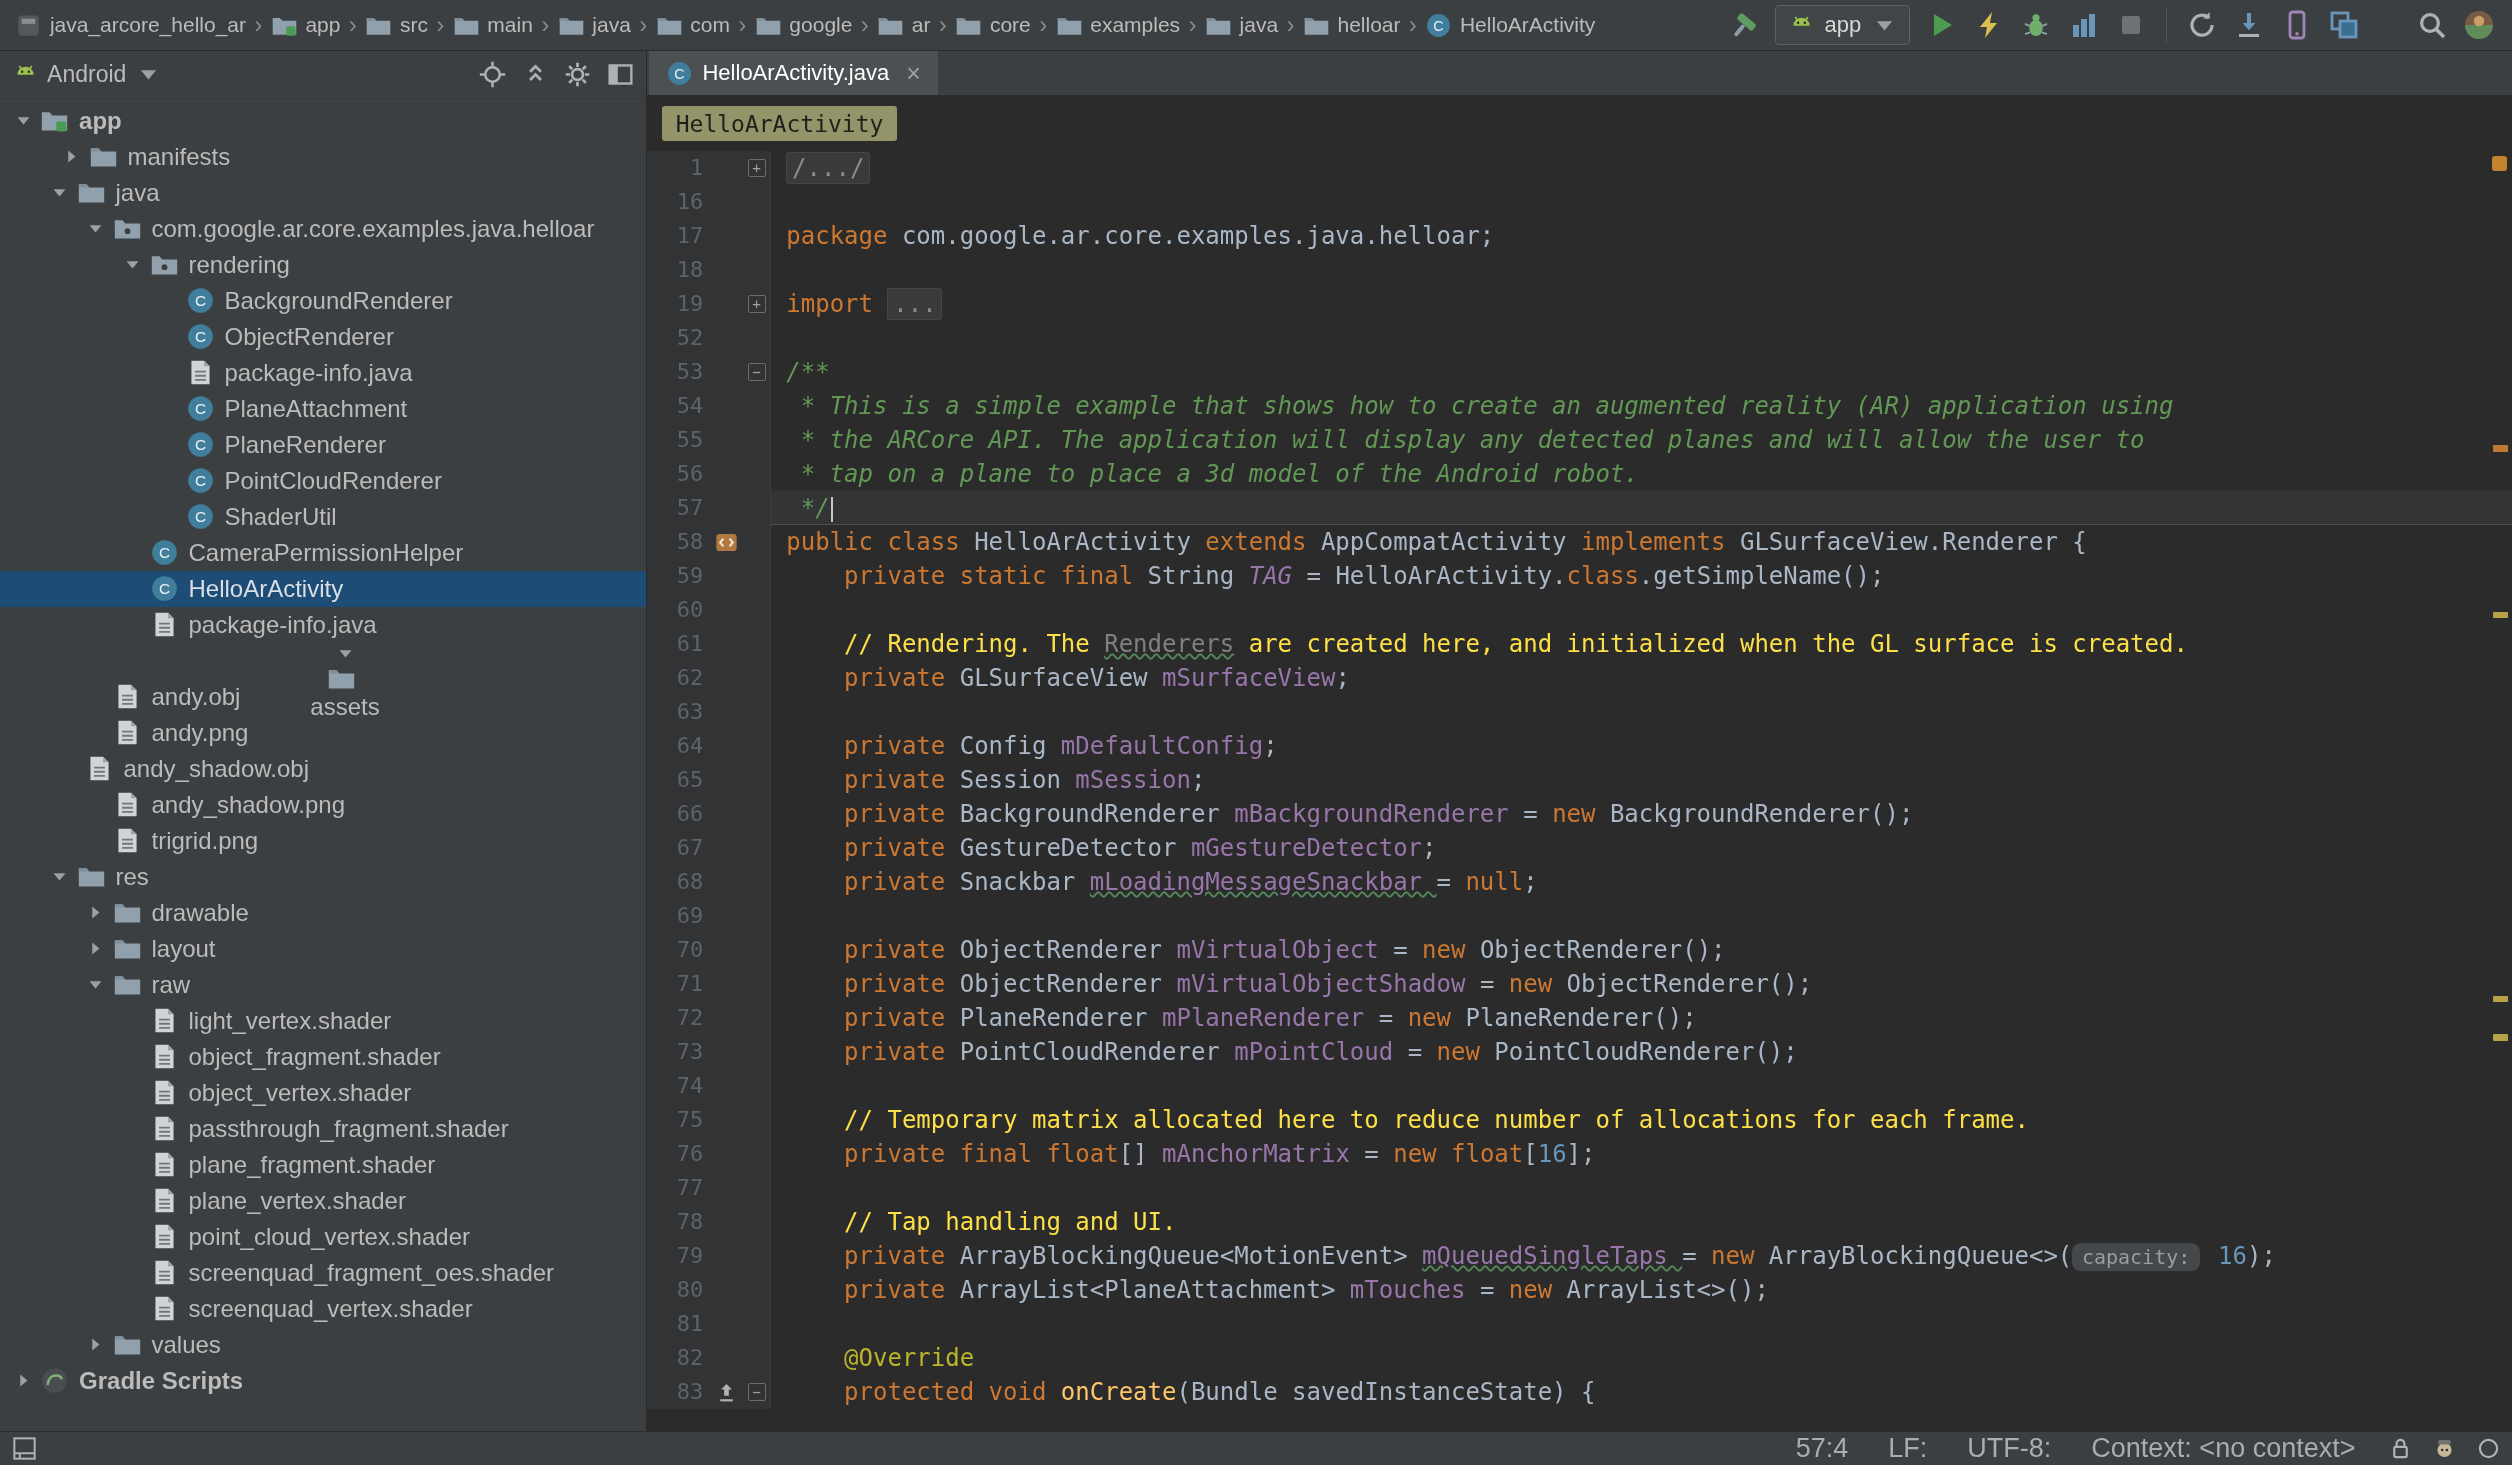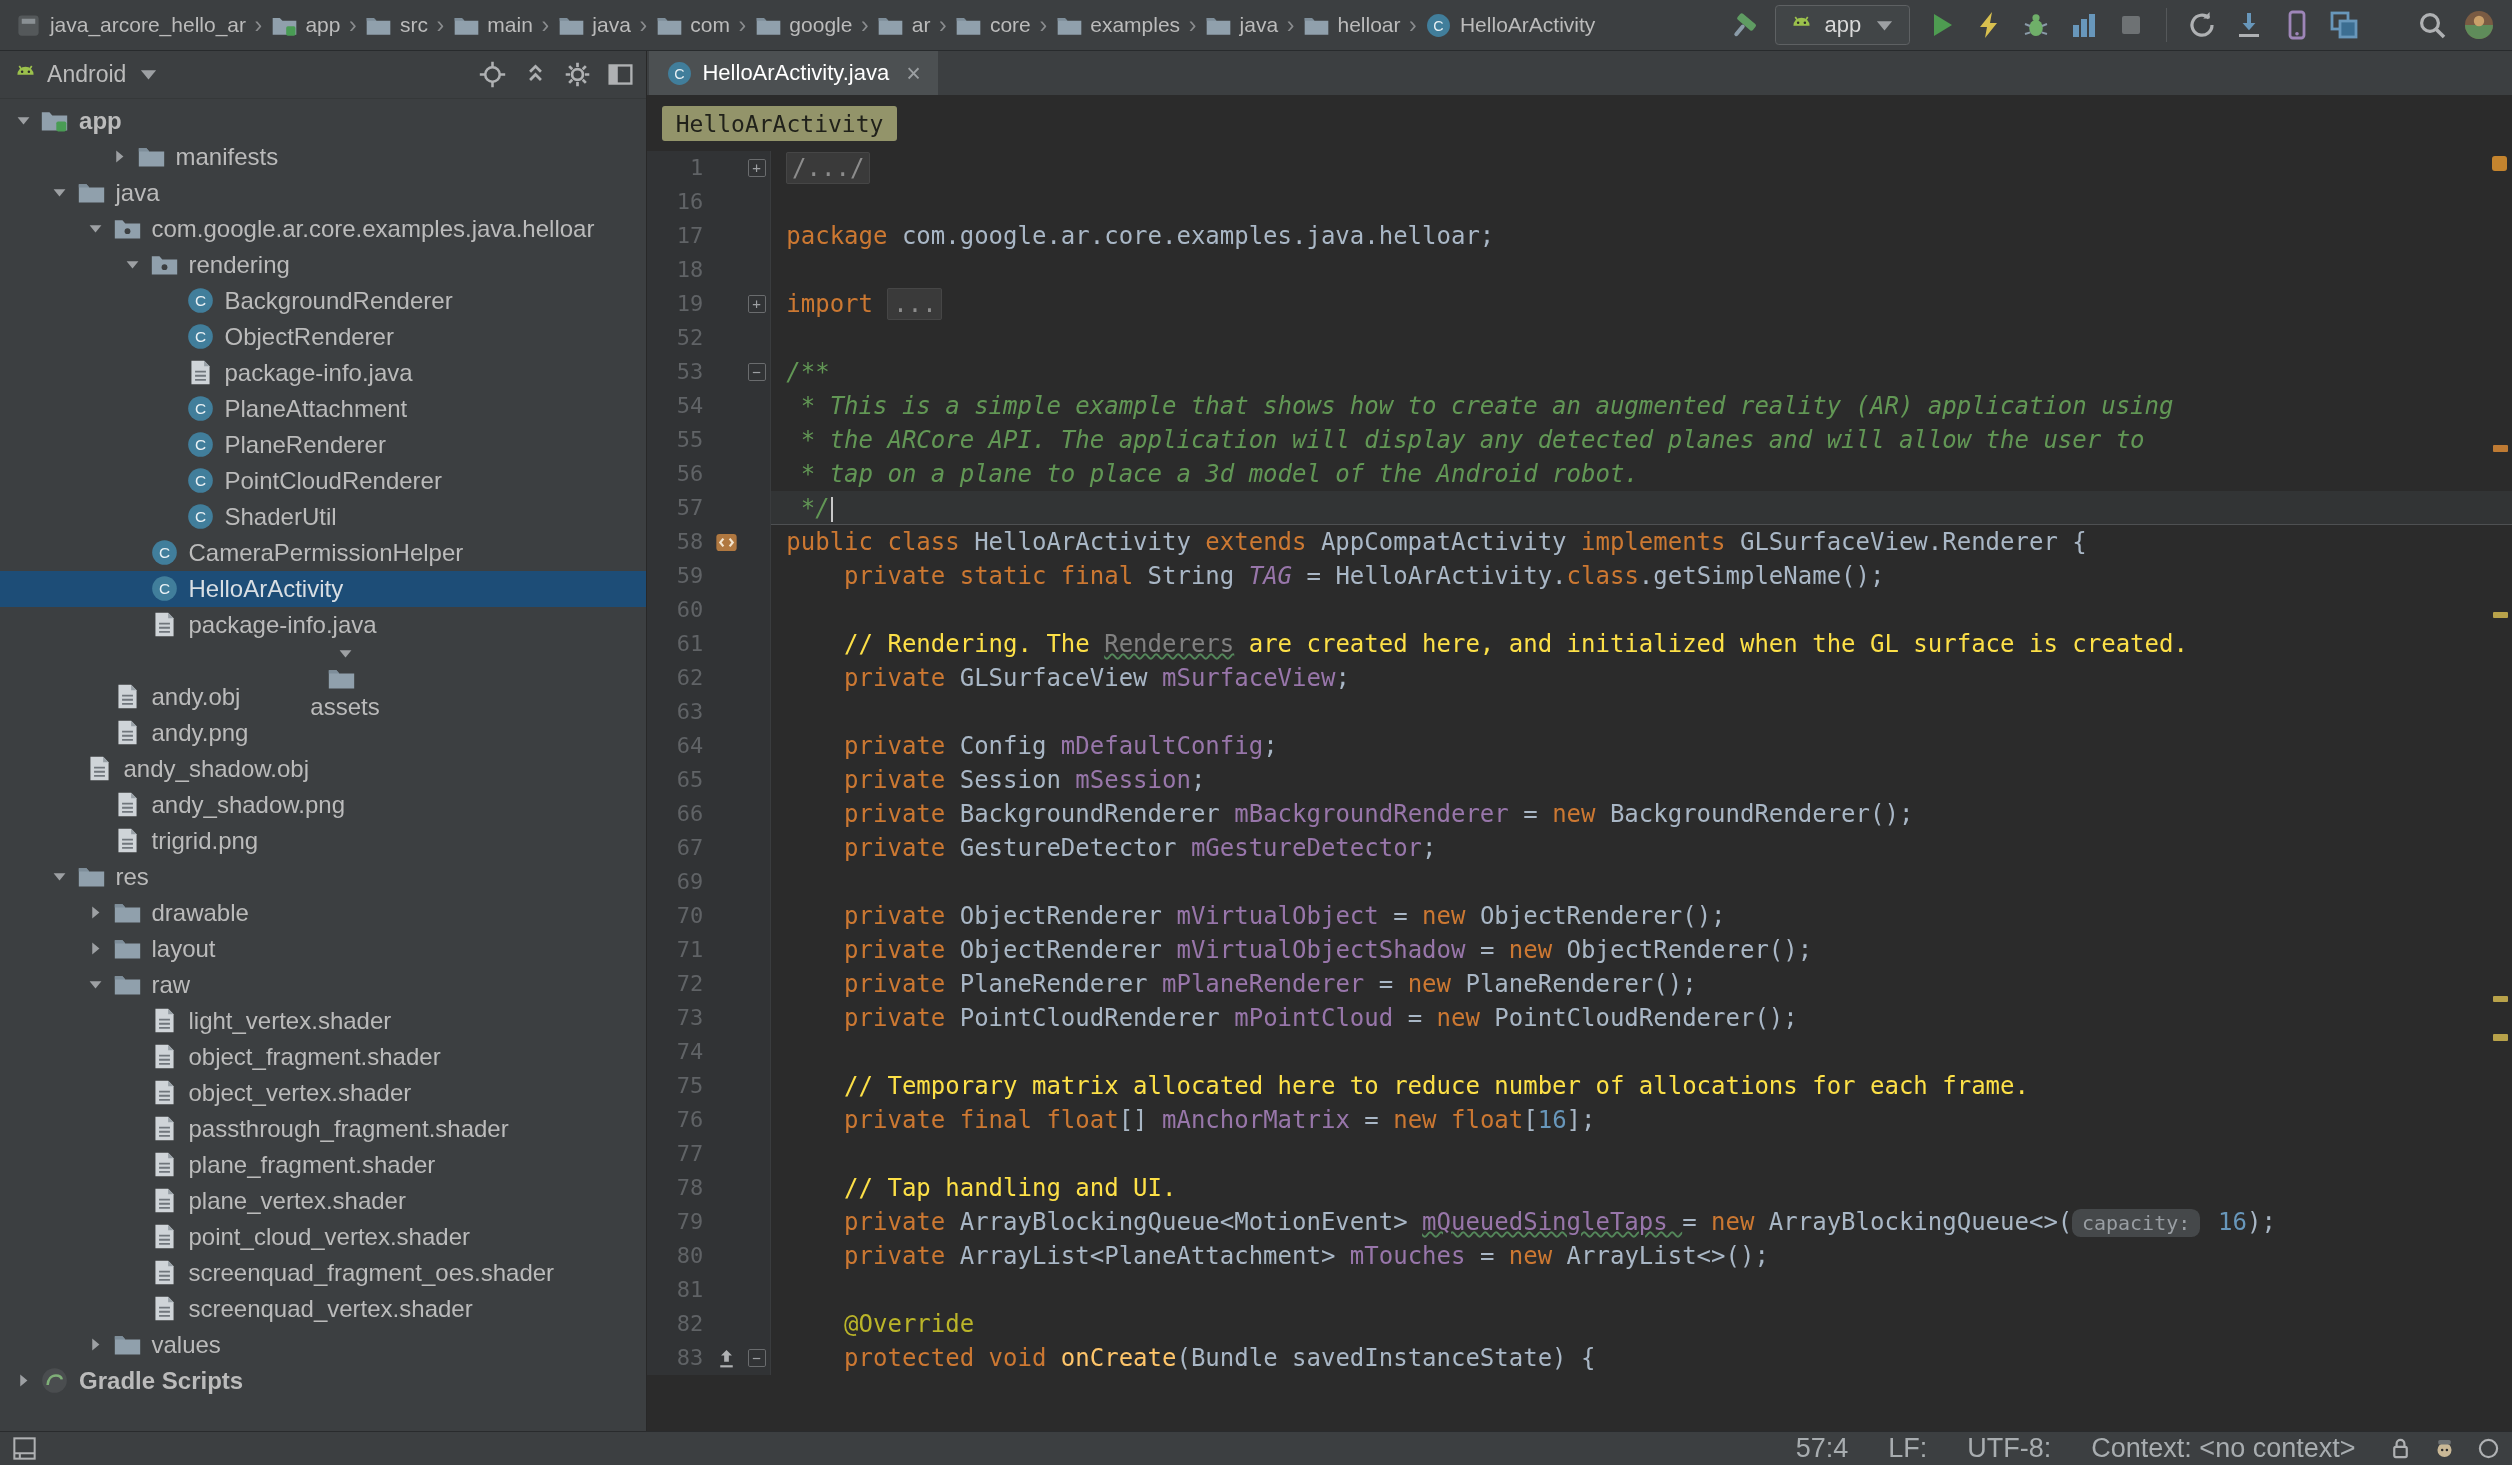--- a/index.html
+++ b/index.html
@@ -389,21 +389,21 @@
             </span>
           </span>
           <span class="ticon">
             <svg viewBox="0 0 16 16">
               <path fill="#90A0AC" d="M1 3.5h4.2l1.6 1.7H15v8.3H1z"></path>
               <rect x="9" y="8.5" width="5.5" height="5.5" rx="1" fill="#499C54"></rect>
             </svg>
           </span>
           <span>app</span>
         </div>
-        <div class="tree-row" style="padding-left: 56px; margin-left: 48px;">
+        <div class="tree-row" style="padding-left: 56px;">
           <span class="chevcol">
             <span class="cicn">
               <svg viewBox="0 0 16 16">
                 <path d="M5.5 3.5v9L11 8z" fill="#9DA0A3"></path>
               </svg>
             </span>
           </span>
           <span class="ticon">
             <svg viewBox="0 0 16 16">
               <path fill="#90A0AC" d="M1 3.5h4.2l1.6 1.7H15v8.3H1z"></path>
@@ -1022,20 +1022,28 @@
             </div>
             <div class="ct"><span class="tk-p">    </span><span class="tk-k">private </span><span class="tk-p">BackgroundRenderer </span><span class="tk-f">mBackgroundRenderer </span><span class="tk-p">= </span><span class="tk-k">new </span><span class="tk-p">BackgroundRenderer();</span></div>
           </div>
           <div class="line">
             <div class="g">
               <span class="lnum">67</span>
               <span class="icol"></span>
               <span class="fcol"></span>
             </div>
             <div class="ct"><span class="tk-p">    </span><span class="tk-k">private </span><span class="tk-p">GestureDetector </span><span class="tk-f">mGestureDetector</span><span class="tk-p">;</span></div>
+          </div>
+          <div class="line">
+            <div class="g">
+              <span class="lnum">68</span>
+              <span class="icol"></span>
+              <span class="fcol"></span>
+            </div>
+            <div class="ct"><span class="tk-p">    </span><span class="tk-k">private </span><span class="tk-p">Snackbar </span><span class="tk-fw">mLoadingMessageSnackbar </span><span class="tk-p">= </span><span class="tk-k">null</span><span class="tk-p">;</span></div>
           </div>
           <div class="line">
             <div class="g">
               <span class="lnum">69</span>
               <span class="icol"></span>
               <span class="fcol"></span>
             </div>
             <div class="ct"></div>
           </div>
           <div class="line">

